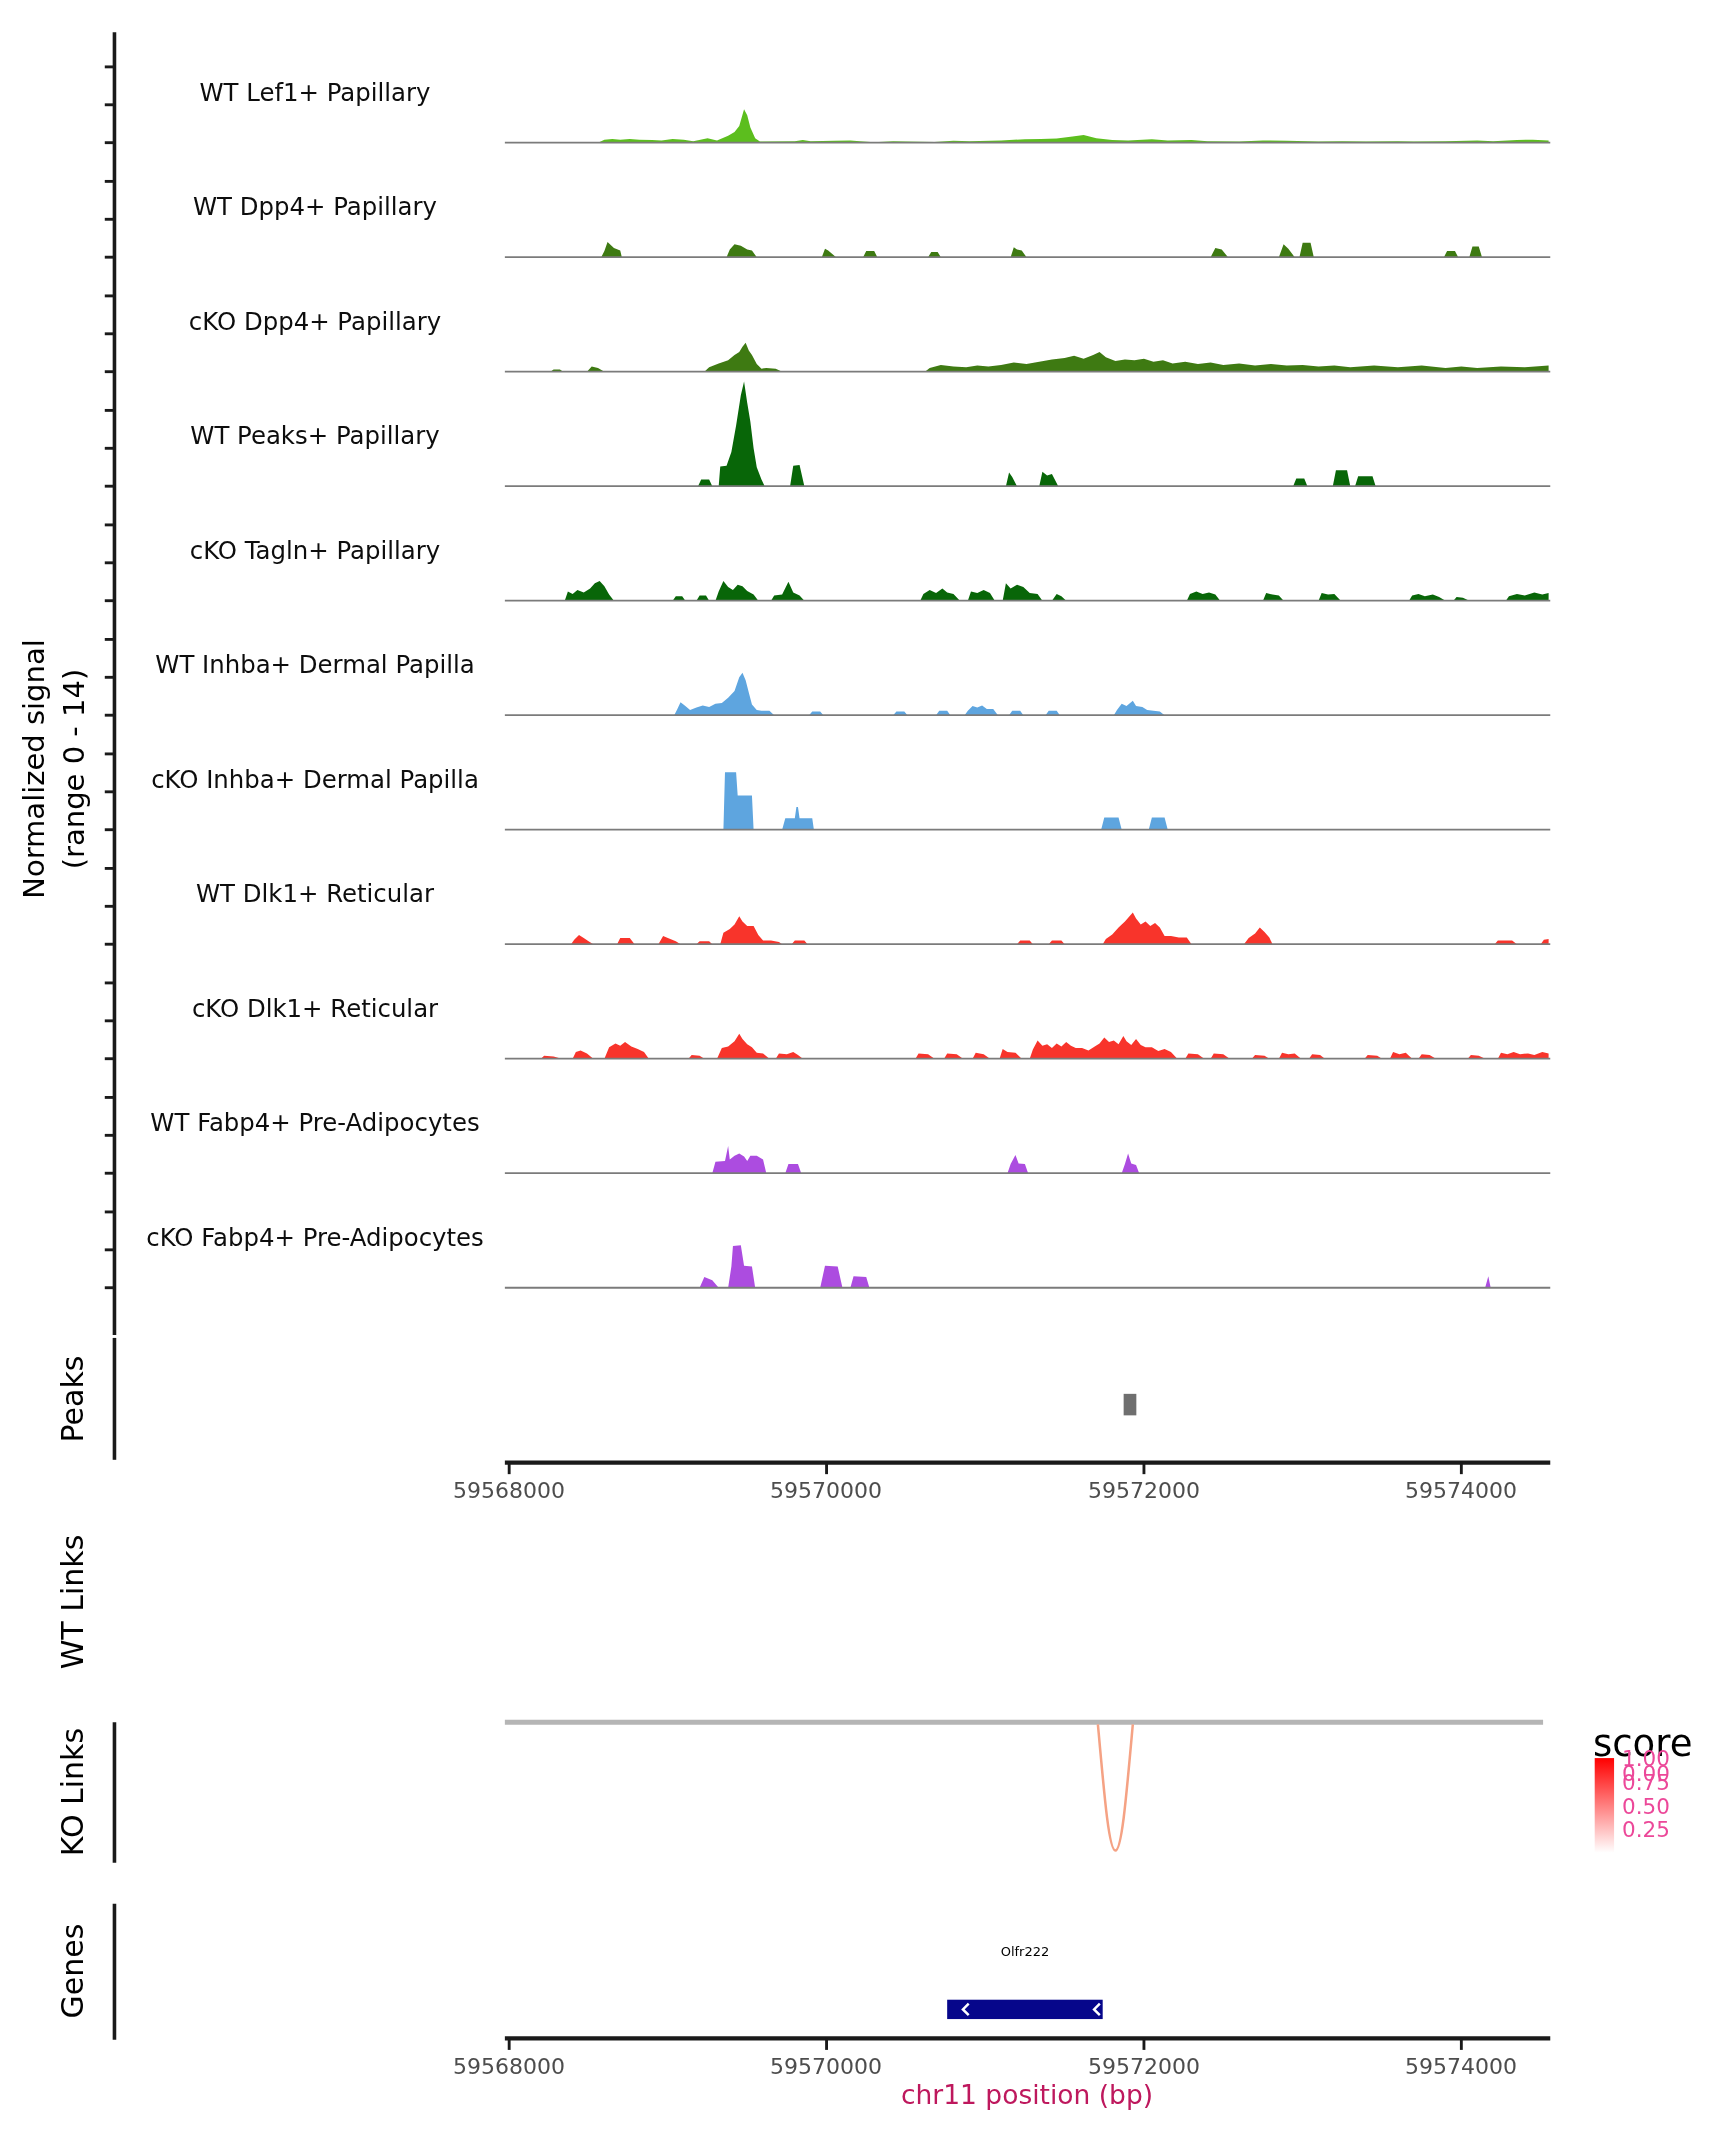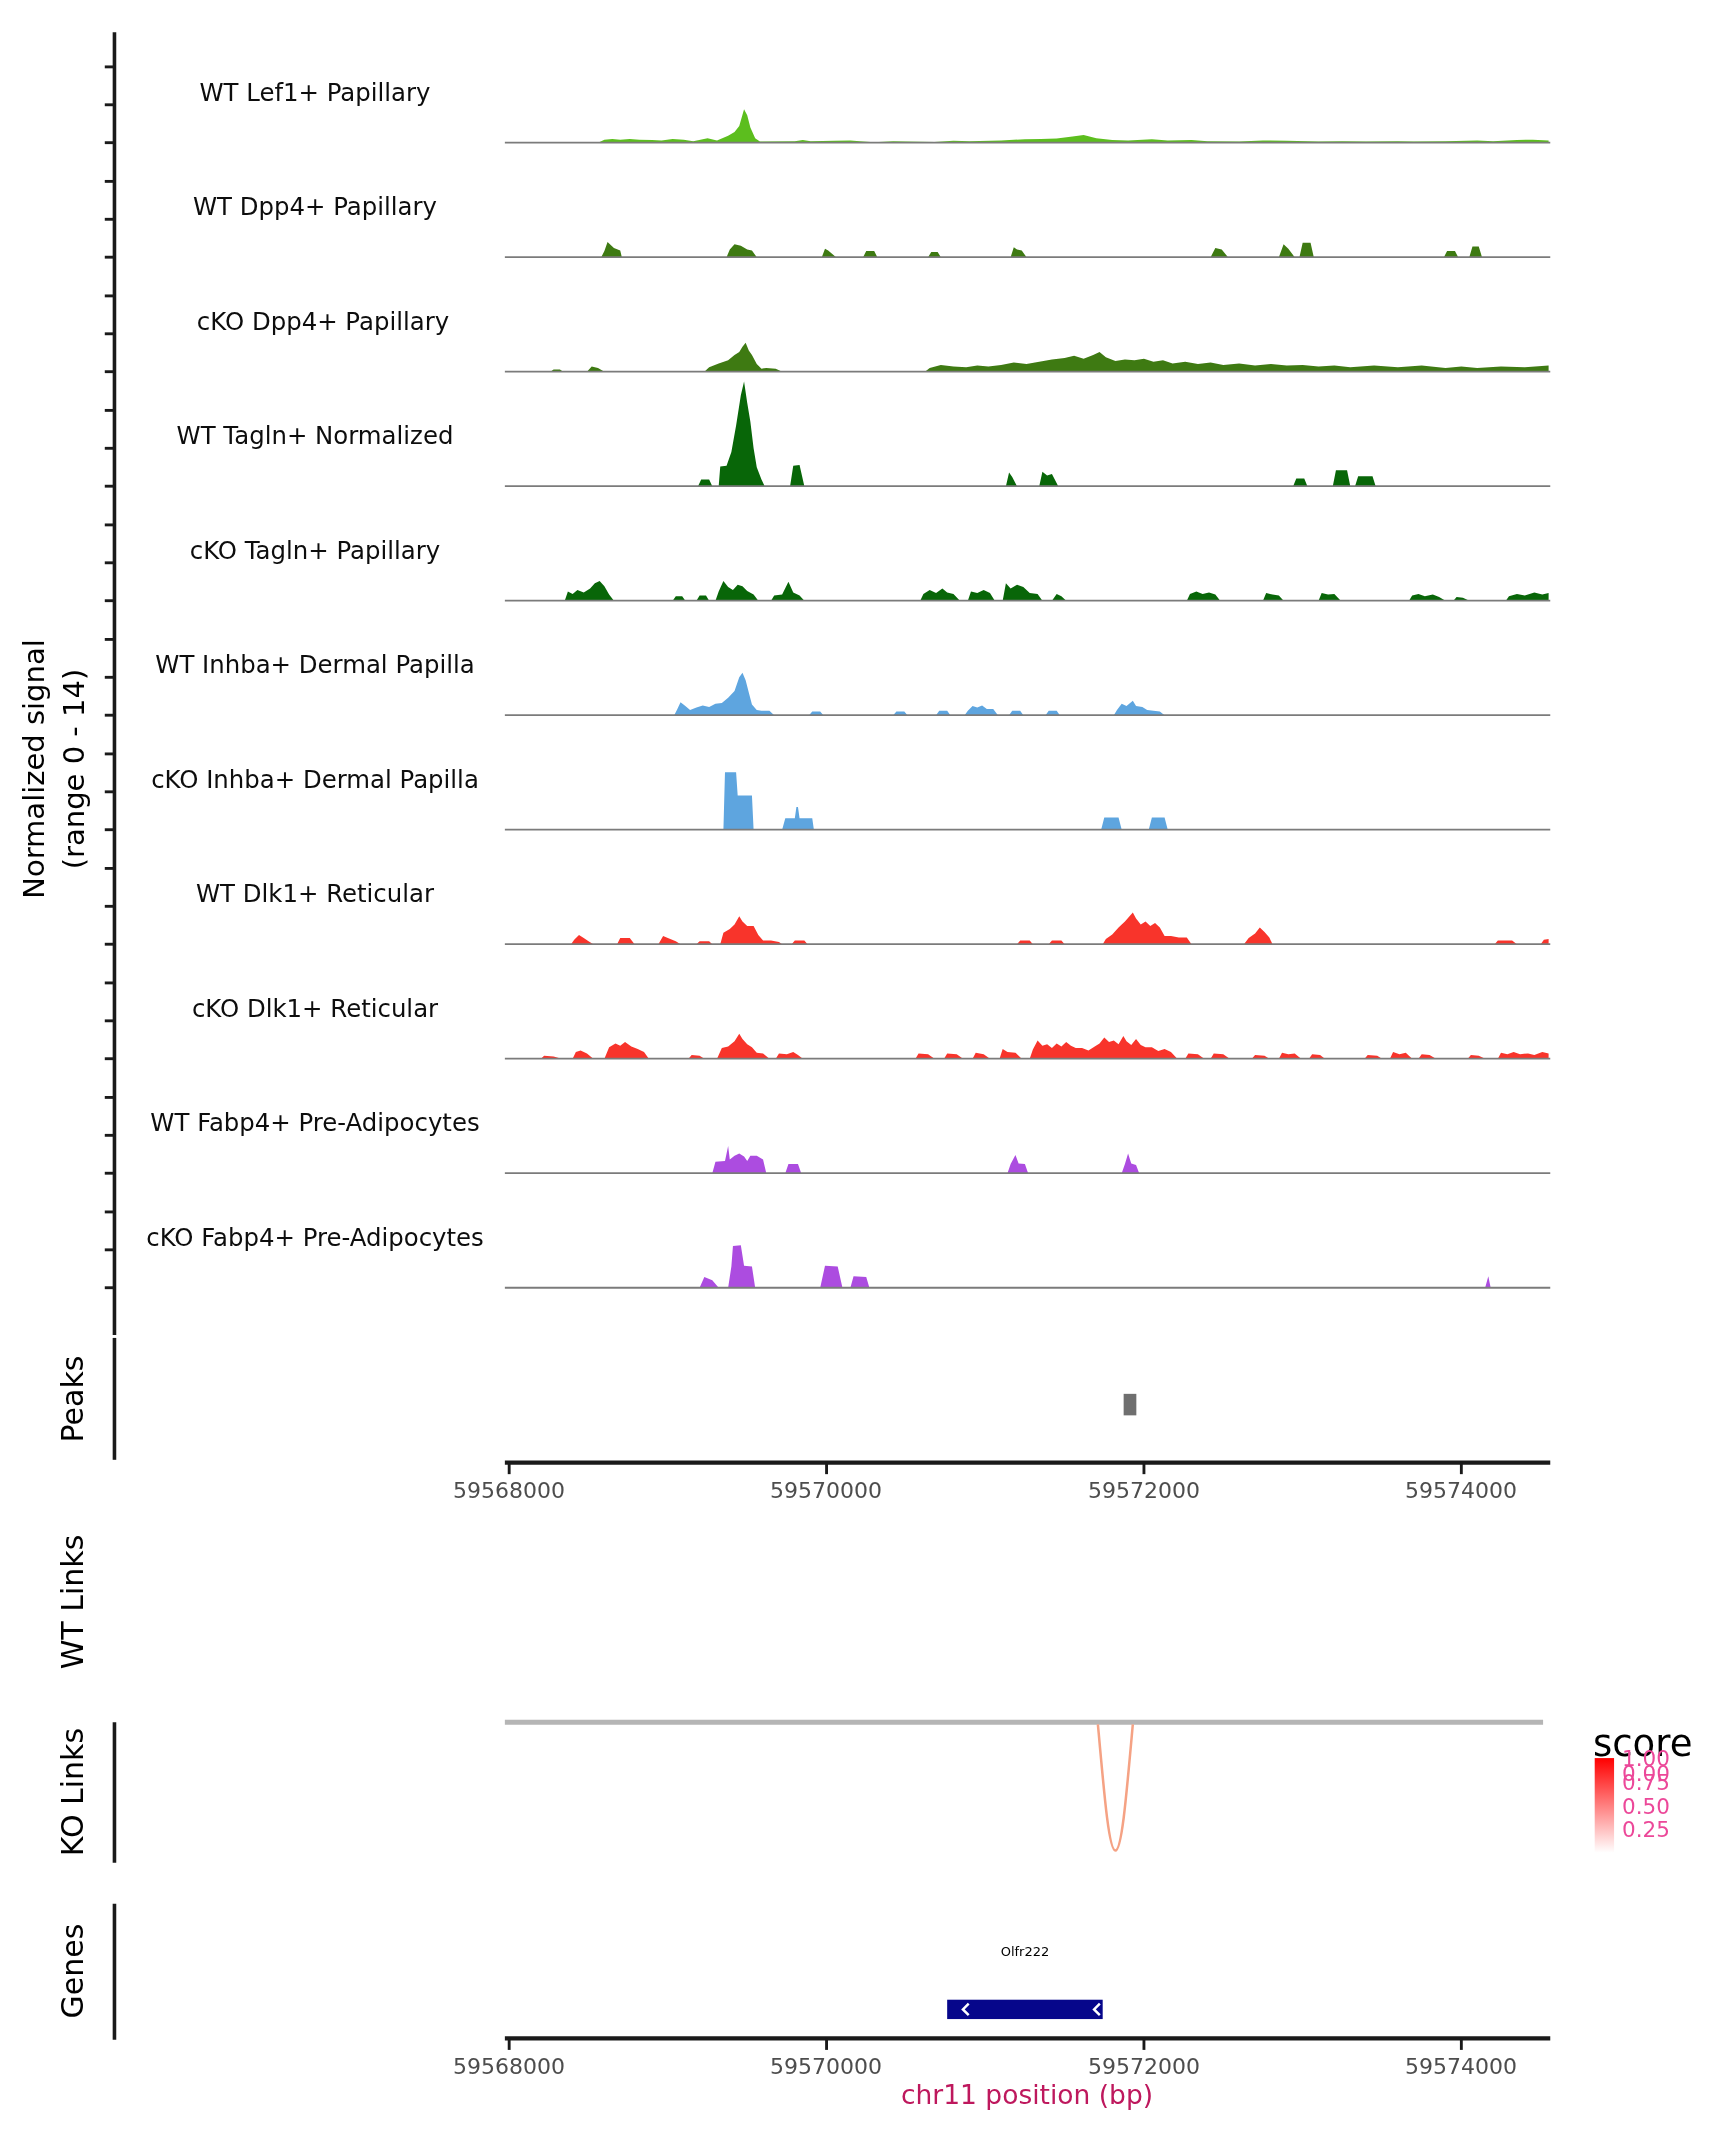--- a/index.html
+++ b/index.html
@@ -128,22 +128,22 @@
   <div class="abs rot section-label" style="left:72px;top:1792px;">KO Links</div>
   <div class="abs rot section-label" style="left:72px;top:1971px;">Genes</div>
 
   <div class="abs axis-title" style="left:1027px;top:2079px;">chr11 position (bp)</div>
 
   <div class="abs legend-title" style="left:1593px;top:1722px;">score</div>
 
   <div id="labels-layer">
       <div class="abs track-label" style="left: 315px; top: 92px;">WT Lef1+ Papillary</div>
       <div class="abs track-label" style="left: 315px; top: 206px;">WT Dpp4+ Papillary</div>
-      <div class="abs track-label" style="left: 315px; top: 321px; margin-left: 8px;">cKO Dpp4+ Papillary</div>
-      <div class="abs track-label" style="left: 315px; top: 435px;">WT Tagln+ Normalized</div>
+      <div class="abs track-label" style="left: 315px; top: 321px;">cKO Dpp4+ Papillary</div>
+      <div class="abs track-label" style="left: 315px; top: 435px;">WT Peaks+ Papillary</div>
       <div class="abs track-label" style="left: 315px; top: 550px;">cKO Tagln+ Papillary</div>
       <div class="abs track-label" style="left: 315px; top: 664px;">WT Inhba+ Dermal Papilla</div>
       <div class="abs track-label" style="left: 315px; top: 779px;">cKO Inhba+ Dermal Papilla</div>
       <div class="abs track-label" style="left: 315px; top: 893px;">WT Dlk1+ Reticular</div>
       <div class="abs track-label" style="left: 315px; top: 1008px;">cKO Dlk1+ Reticular</div>
       <div class="abs track-label" style="left: 315px; top: 1122px;">WT Fabp4+ Pre-Adipocytes</div>
       <div class="abs track-label" style="left: 315px; top: 1237px;">cKO Fabp4+ Pre-Adipocytes</div>
       <div class="abs tick-label" style="left: 509px; top: 1478px;">59568000</div>
       <div class="abs tick-label" style="left: 826px; top: 1478px;">59570000</div>
       <div class="abs tick-label" style="left: 1144px; top: 1478px;">59572000</div>

